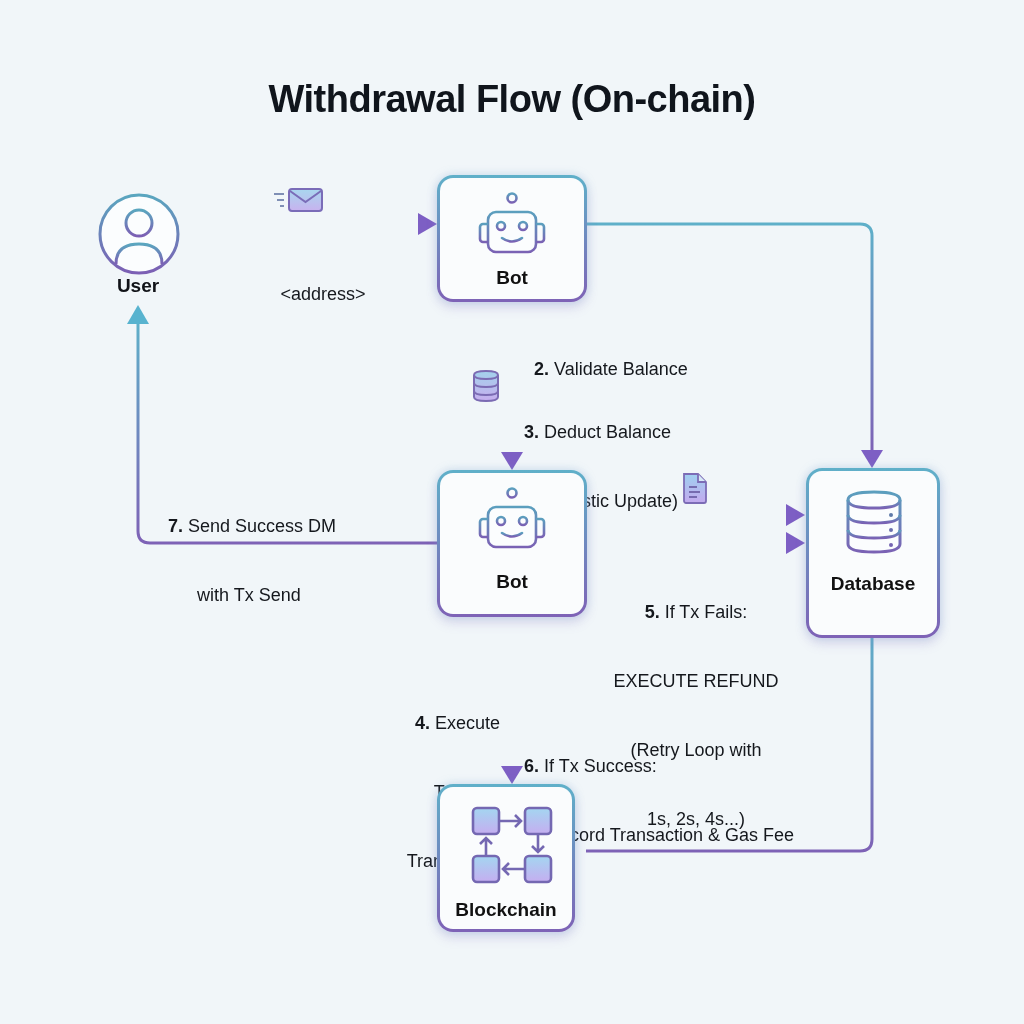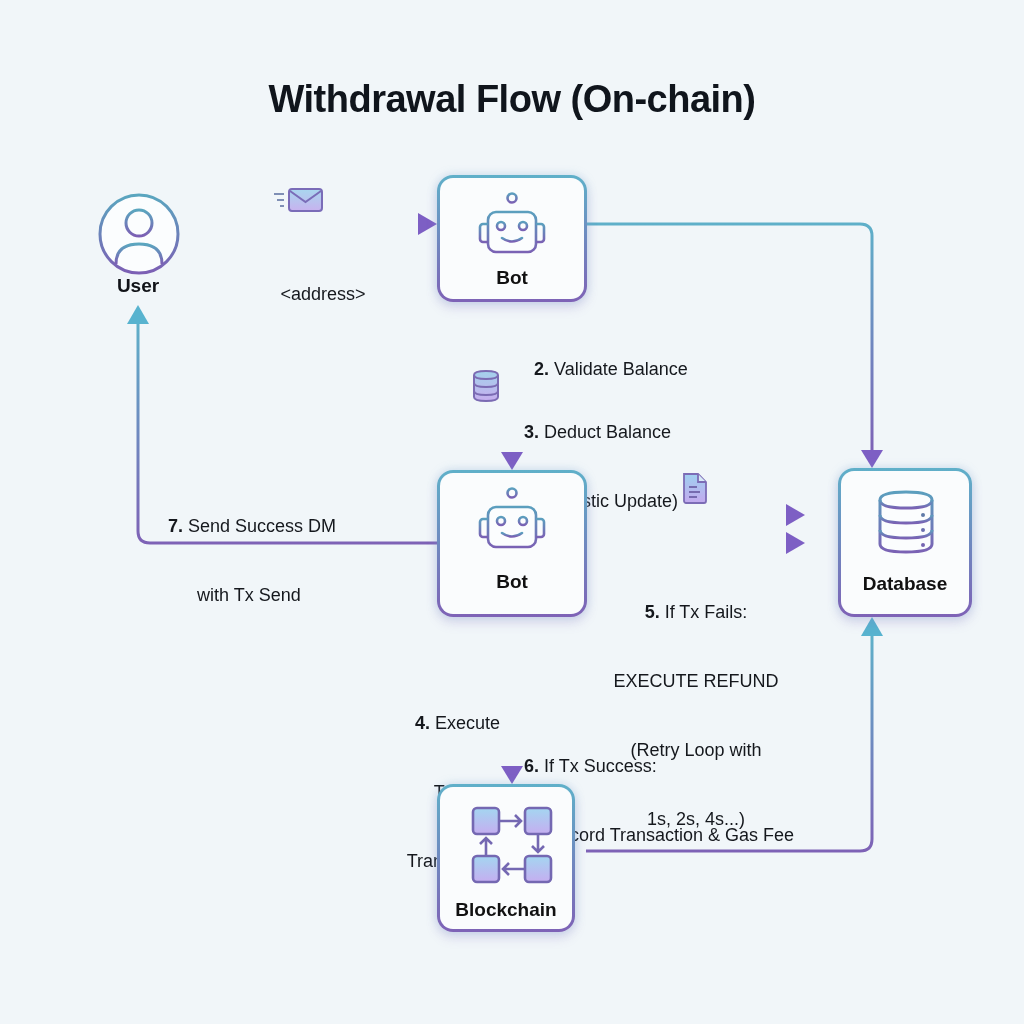--- a/index.html
+++ b/index.html
@@ -200,21 +200,21 @@
   </svg>
 </div>
 
 <div class="label" style="left:592px;top:555px;width:208px;text-align:center;">
   <span class="line"><b>5.</b> <span>If Tx Fails:</span></span>
   <span class="line">EXECUTE REFUND</span>
   <span class="line">(Retry Loop with</span>
   <span class="line">1s, 2s, 4s...)</span>
 </div>
 
-<div class="node" style="left:838px;top:468px;width:134px;height:149px;">
+<div class="node" style="left:806px;top:468px;width:134px;height:170px;">
   <svg class="icon" style="left:36px;top:18px;" width="58" height="66" viewBox="0 0 58 66">
     <defs>
         <linearGradient id="gDB" x1="0" y1="0" x2="0" y2="1">
           <stop offset="0" stop-color="#5b9fbe"></stop>
           <stop offset="1" stop-color="#7a62b4"></stop>
         </linearGradient>
       </defs>
     <path d="M3 11 Q3 3 29 3 Q55 3 55 11 V55 Q55 63 29 63 Q3 63 3 55 Z" fill="#fbfdfe" stroke="url(#gDB)" stroke-width="3"></path>
     <path d="M3 11 Q3 19 29 19 Q55 19 55 11" fill="none" stroke="url(#gDB)" stroke-width="3"></path>
     <path d="M3 26 Q3 34 29 34 Q55 34 55 26" fill="none" stroke="url(#gDB)" stroke-width="3"></path>

